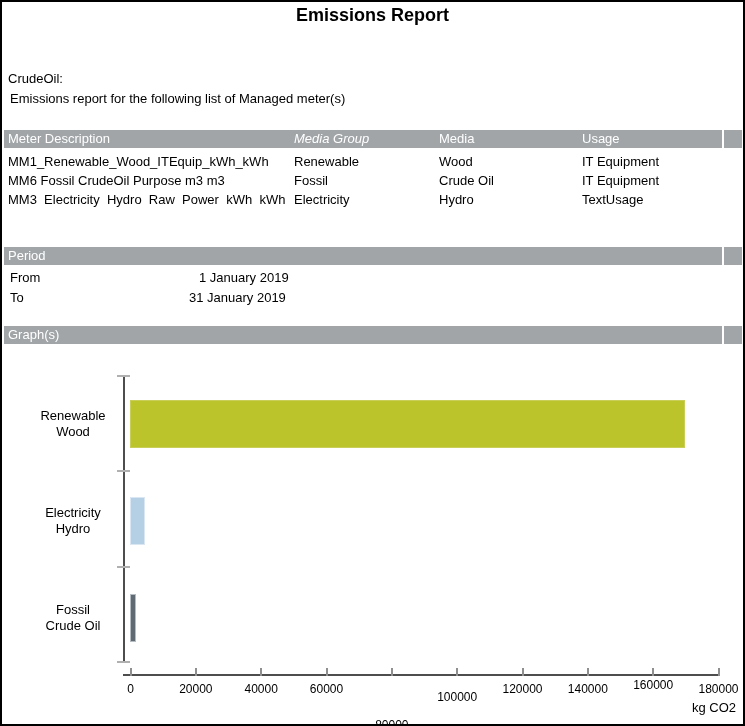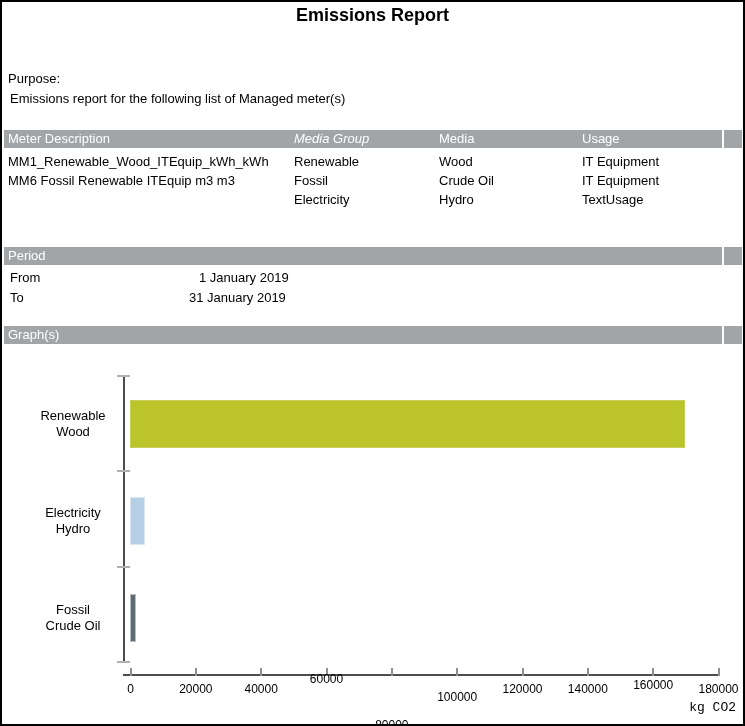--- a/index.html
+++ b/index.html
@@ -26,54 +26,55 @@
   .trow{position:absolute;left:2px;width:738px;height:19px;font-size:13px;line-height:19px;}
   .tcell{position:absolute;top:0;line-height:19px;white-space:pre;overflow:hidden;}
   #chart{position:absolute;left:0;top:342px;width:745px;height:382px;}
   #chart .cd{position:absolute;}
   .cat-label{
     position:absolute;display:flex;flex-direction:column;
     justify-content:center;align-items:center;
     font-size:13px;line-height:16px;text-align:center;
   }
   .xtick-label{position:absolute;font-size:12px;text-align:center;}
-  .xaxis-title{position:absolute;font-size:13px;text-align:right;font-family:Liberation Mono, monospace;}
+  .xaxis-title{position:absolute;font-size:13px;text-align:right;}
 </style>
 </head>
 <body>
 
 <div class="page">
 
   <div class="title">Emissions Report</div>
 
-  <div class="bodytext" style="left:6px;top:69px;">Purpose:</div>
+  <div class="bodytext" style="left:6px;top:69px;">CrudeOil:</div>
   <div class="bodytext" style="left:8px;top:89px;">Emissions report for the following list of Managed meter(s)</div>
 
   <div class="section-bar" style="top:128px;">
     <span class="hdr-cell" style="left:4px;">Meter Description</span>
     <span class="hdr-cell" style="left:290px;font-style:italic;">Media Group</span>
     <span class="hdr-cell" style="left:435px;">Media</span>
     <span class="hdr-cell" style="left:578px;">Usage</span>
     <span class="sep"></span>
   </div>
 
   <div id="meter-rows">
       <div class="trow" style="top: 150px;">
         <span class="tcell" style="left: 4px; width: 282px;">MM1_Renewable_Wood_ITEquip_kWh_kWh</span>
         <span class="tcell" style="left: 290px; width: 143px;">Renewable</span>
         <span class="tcell" style="left: 435px; width: 141px;">Wood</span>
         <span class="tcell" style="left: 578px; width: 156px;">IT Equipment</span>
       </div>
       <div class="trow" style="top: 169px;">
-        <span class="tcell" style="left: 4px; width: 282px;">MM6 Fossil Renewable ITEquip m3 m3</span>
+        <span class="tcell" style="left: 4px; width: 282px;">MM6 Fossil CrudeOil Purpose m3 m3</span>
         <span class="tcell" style="left: 290px; width: 143px;">Fossil</span>
         <span class="tcell" style="left: 435px; width: 141px;">Crude Oil</span>
         <span class="tcell" style="left: 578px; width: 156px;">IT Equipment</span>
       </div>
       <div class="trow" style="top: 188px;">
+        <span class="tcell" style="left: 4px; width: 282px;">MM3  Electricity  Hydro  Raw  Power  kWh  kWh</span>
         <span class="tcell" style="left: 290px; width: 143px;">Electricity</span>
         <span class="tcell" style="left: 435px; width: 141px;">Hydro</span>
         <span class="tcell" style="left: 578px; width: 156px;">TextUsage</span>
       </div>
     </div>
 
   <div class="section-bar" style="top:245px;">
     <span class="bar-label">Period</span>
     <span class="sep"></span>
   </div>
@@ -94,21 +95,21 @@
       <div class="cd" style="left: 115px; top: 221.667px; width: 13px; height: 2px; background: rgb(176, 176, 176);"></div>
       <div class="cd" style="left: 115px; top: 317px; width: 13px; height: 2px; background: rgb(176, 176, 176);"></div>
       <div class="cd" style="left: 121px; top: 330px; width: 597px; height: 2px; background: rgb(77, 77, 77);"></div>
       <div class="cd" style="left: 127.5px; top: 324px; width: 2px; height: 8px; background: rgb(143, 143, 143);"></div>
       <div class="cd xtick-label" style="left: 93.5px; top: 338px; width: 70px;">0</div>
       <div class="cd" style="left: 192.833px; top: 324px; width: 2px; height: 8px; background: rgb(143, 143, 143);"></div>
       <div class="cd xtick-label" style="left: 158.833px; top: 338px; width: 70px;">20000</div>
       <div class="cd" style="left: 258.167px; top: 324px; width: 2px; height: 8px; background: rgb(143, 143, 143);"></div>
       <div class="cd xtick-label" style="left: 224.167px; top: 338px; width: 70px;">40000</div>
       <div class="cd" style="left: 323.5px; top: 324px; width: 2px; height: 8px; background: rgb(143, 143, 143);"></div>
-      <div class="cd xtick-label" style="left: 289.5px; top: 328px; width: 70px;">60000</div>
+      <div class="cd xtick-label" style="left: 289.5px; top: 338px; width: 70px;">60000</div>
       <div class="cd" style="left: 388.833px; top: 324px; width: 2px; height: 8px; background: rgb(143, 143, 143);"></div>
       <div class="cd xtick-label" style="left: 354.833px; top: 330px; width: 70px; margin-top: 44px;">80000</div>
       <div class="cd" style="left: 454.167px; top: 324px; width: 2px; height: 8px; background: rgb(143, 143, 143);"></div>
       <div class="cd xtick-label" style="left: 420.167px; top: 346px; width: 70px;">100000</div>
       <div class="cd" style="left: 519.5px; top: 324px; width: 2px; height: 8px; background: rgb(143, 143, 143);"></div>
       <div class="cd xtick-label" style="left: 485.5px; top: 338px; width: 70px;">120000</div>
       <div class="cd" style="left: 584.833px; top: 324px; width: 2px; height: 8px; background: rgb(143, 143, 143);"></div>
       <div class="cd xtick-label" style="left: 550.833px; top: 338px; width: 70px;">140000</div>
       <div class="cd" style="left: 650.167px; top: 324px; width: 2px; height: 8px; background: rgb(143, 143, 143);"></div>
       <div class="cd xtick-label" style="left: 616.167px; top: 334px; width: 70px;">160000</div>

